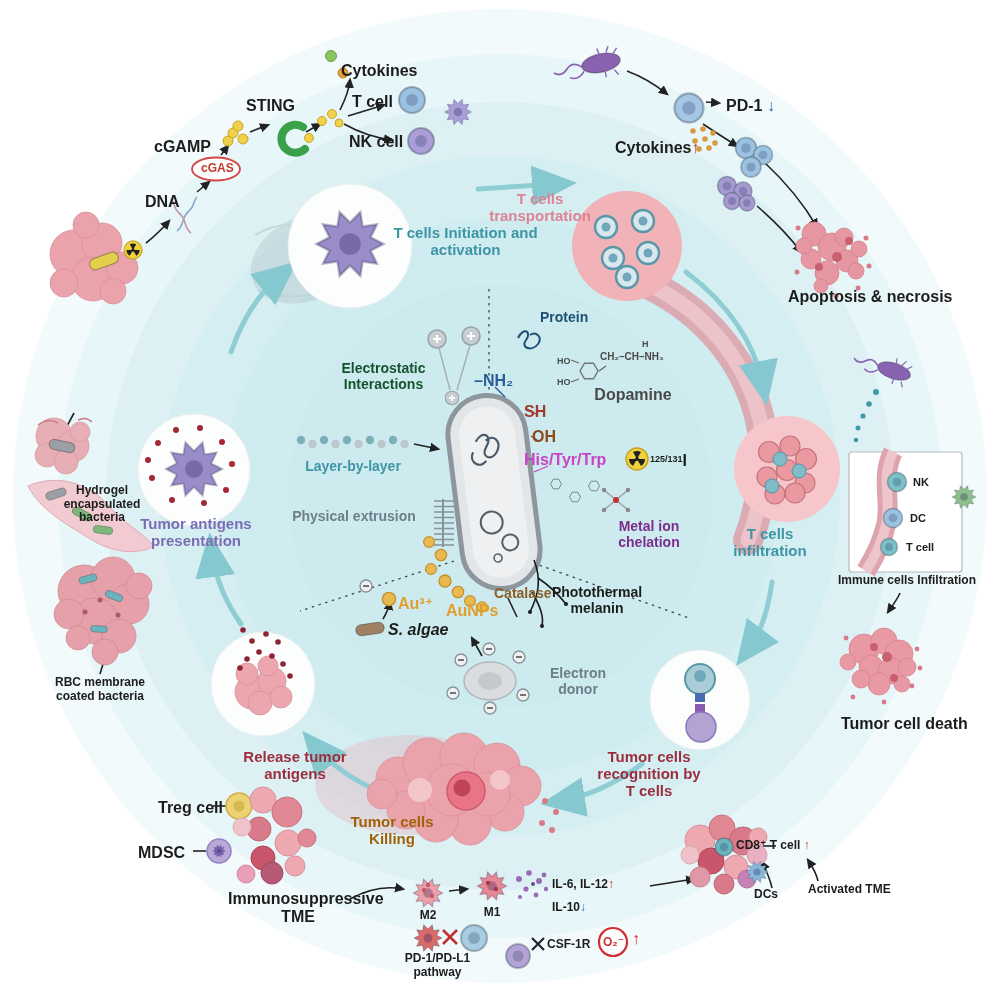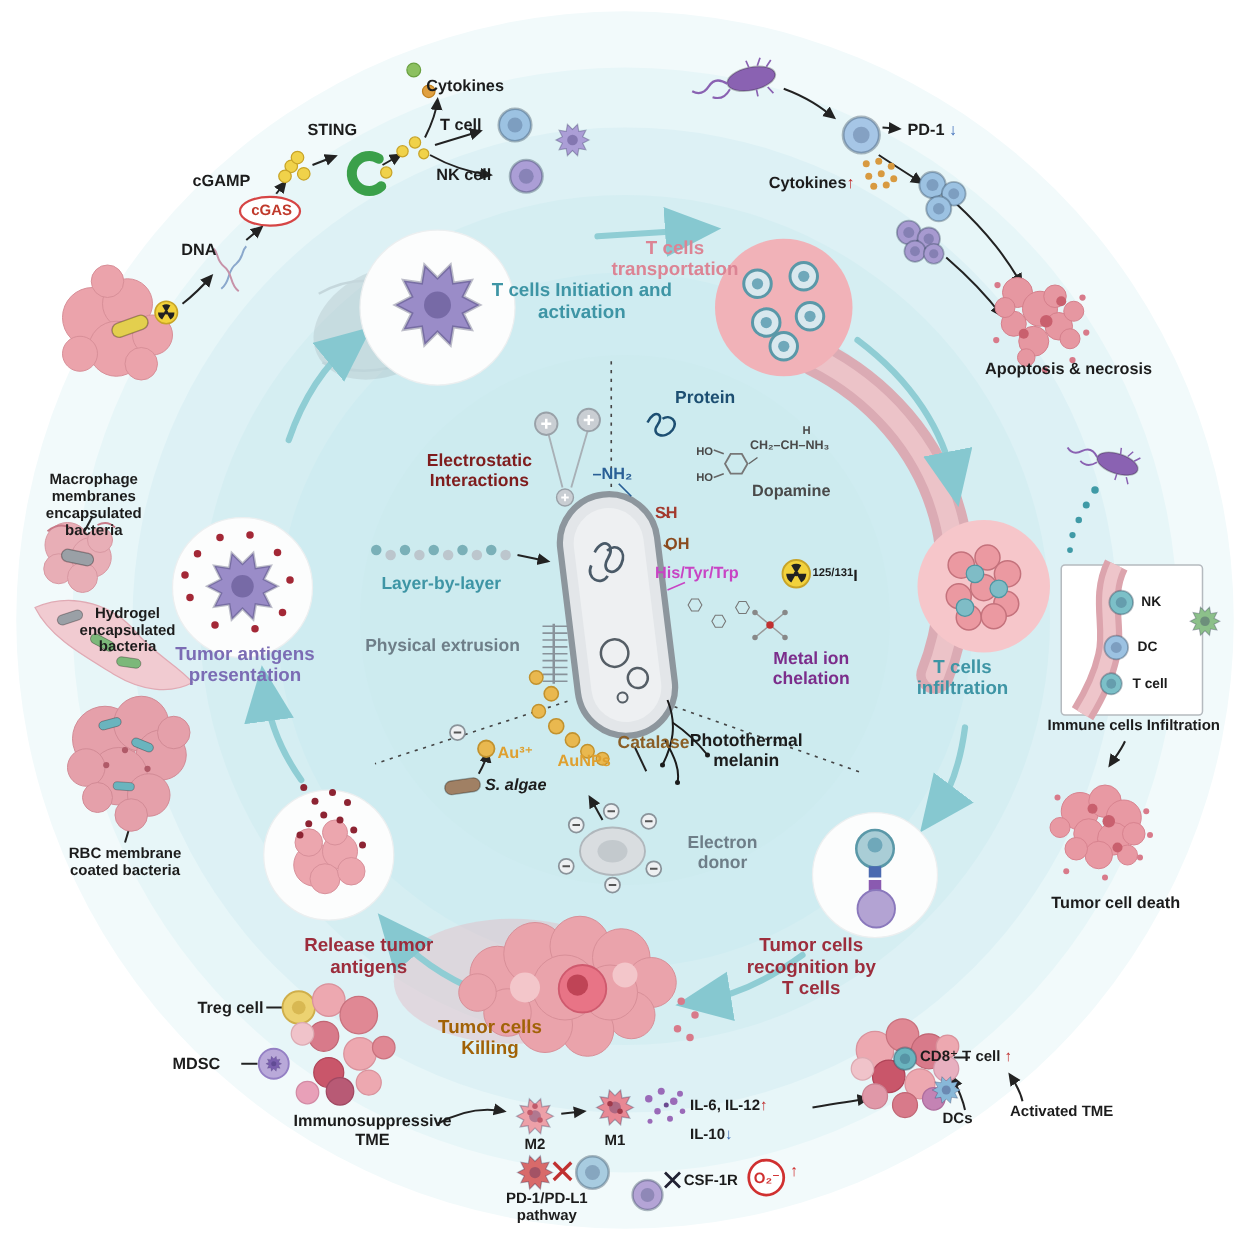--- a/index.html
+++ b/index.html
@@ -4,23 +4,23 @@
 <style>
 *{margin:0;padding:0;box-sizing:border-box}
 html,body{background:#fff}
 body{width:1000px;height:1000px;overflow:hidden}
 #canvas{position:relative;width:1000px;height:1000px;background:#fff;
   font-family:"Liberation Sans","DejaVu Sans",sans-serif}
 #bg{position:absolute;left:0;top:0}
 .lbl{position:absolute;font-weight:bold;text-align:center;line-height:1.14}
 .nowrap{white-space:nowrap}
 .s9{font-size:9px}.s10{font-size:10px}.s11{font-size:11px}.s12{font-size:12px}
-.s13{font-size:13px}.s14{font-size:14px}.s15{font-size:15px}
+.s13{font-size:16px}.s14{font-size:14px}.s15{font-size:15px}
 .blacktxt{color:#1c1c1c}
-.slate{color:#7f1d1d}
+.slate{color:#14532d}
 .navy{color:#1d4f72}
 .blue{color:#2a5f96}
 .teal{color:#3e95a5}
 .pink{color:#dc8494}
 .darkred{color:#9c2d3c}
 .purple{color:#7b6cb4}
 .green{color:#a16207}
 .magenta{color:#c844c4}
 .orange{color:#dfa02f}
 .brown{color:#8a5e26}
@@ -639,21 +639,20 @@
 <div class="lbl s13 blacktxt nowrap" style="left:349px;top:133px">NK cell</div>
 
 <div class="lbl s13 nowrap" style="left:726px;top:97px">
   <span class="blacktxt">PD-1 </span><span class="arr-blue">↓</span>
 </div>
 <div class="lbl s13 nowrap" style="left:615px;top:139px">
   <span class="blacktxt">Cytokines</span><span class="arr-red">↑</span>
 </div>
 <div class="lbl s13 blacktxt nowrap" style="left:788px;top:288px">Apoptosis &amp; necrosis</div>
 
-<div class="lbl s12 blacktxt" style="left:20px;top:377px;width:110px">Macrophage membranes encapsulated bacteria</div>
 <div class="lbl s12 blacktxt" style="left:56px;top:484px;width:92px">Hydrogel encapsulated bacteria</div>
 <div class="lbl s12 blacktxt" style="left:42px;top:676px;width:116px">RBC membrane coated bacteria</div>
 
 <div class="lbl s11 blacktxt nowrap" style="left:913px;top:476px">NK</div>
 <div class="lbl s11 blacktxt nowrap" style="left:910px;top:512px">DC</div>
 <div class="lbl s11 blacktxt nowrap" style="left:906px;top:541px">T cell</div>
 <div class="lbl s12 blacktxt nowrap" style="left:838px;top:574px">Immune cells Infiltration</div>
 <div class="lbl s13 blacktxt nowrap" style="left:841px;top:715px">Tumor cell death</div>
 
 <div class="lbl s13 blacktxt nowrap" style="left:158px;top:799px">Treg cell</div>

